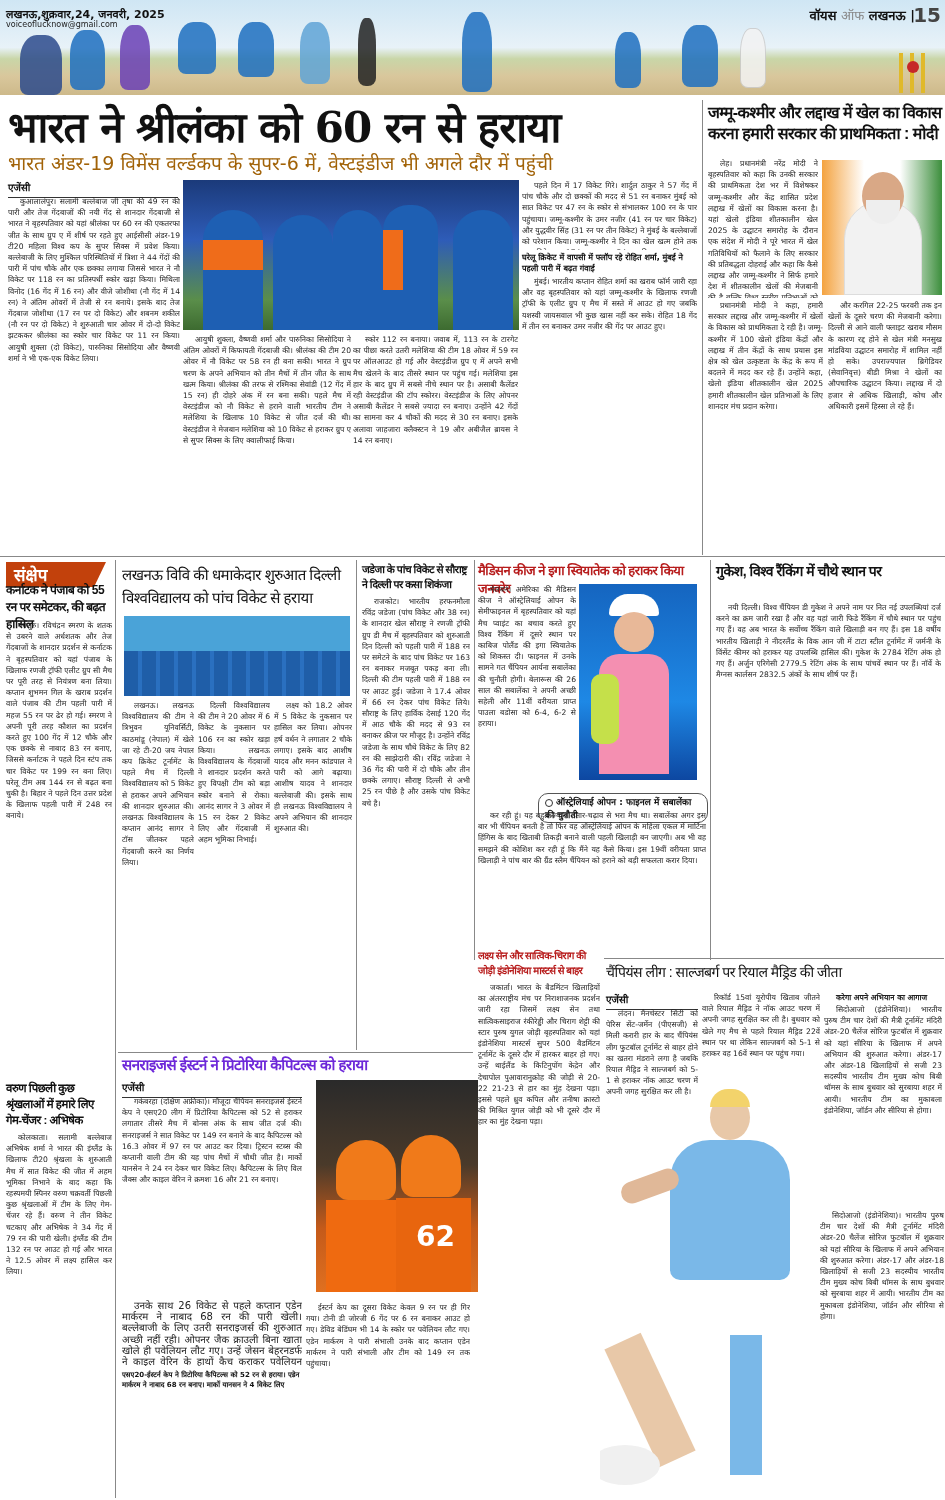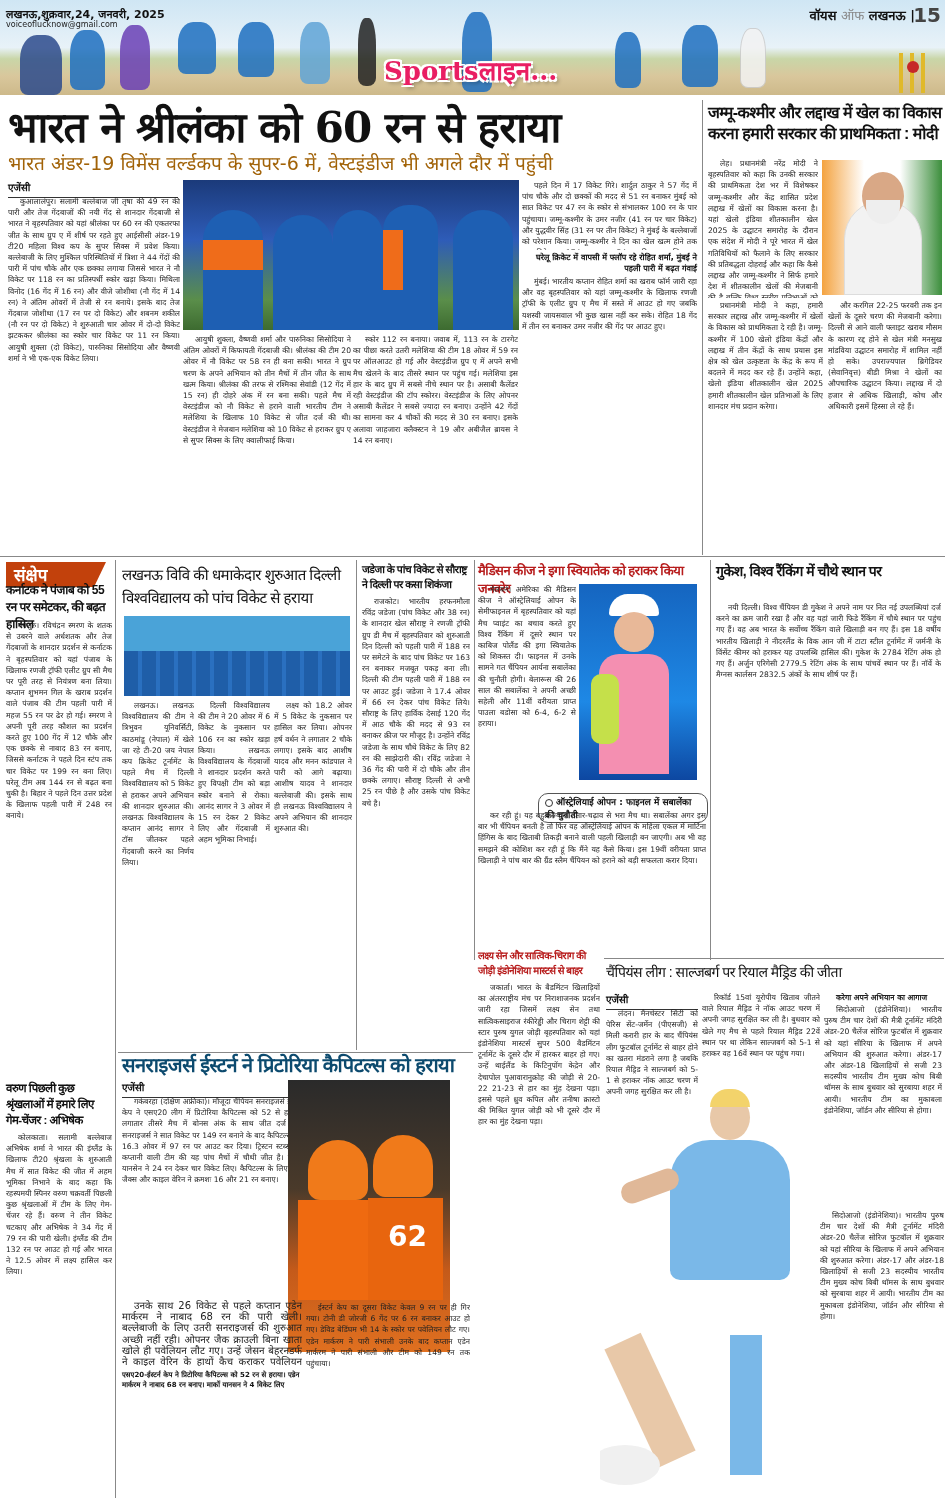--- a/index.html
+++ b/index.html
@@ -41,21 +41,20 @@
   <div class="abs player" style="left:178px;top:22px;width:38px;height:52px"></div>
   <div class="abs player" style="left:238px;top:22px;width:36px;height:55px"></div>
   <div class="abs player" style="left:300px;top:22px;width:30px;height:62px;background:#5fa3d6"></div>
   <div class="abs player" style="left:358px;top:18px;width:18px;height:68px;background:#222"></div>
   <div class="abs player" style="left:462px;top:12px;width:30px;height:80px"></div>
   <div class="abs player" style="left:615px;top:32px;width:26px;height:56px"></div>
   <div class="abs player" style="left:682px;top:25px;width:36px;height:62px"></div>
   <div class="abs player" style="left:740px;top:28px;width:26px;height:60px;background:#f3f3f3;border:1px solid #ccc"></div>
   <div class="abs dateline">लखनऊ,शुक्रवार,24, जनवरी, 2025</div>
   <div class="abs email">voiceoflucknow@gmail.com</div>
-  <div class="abs sports-logo"><span>Sports</span><span>लाइन...</span></div>
   <div class="abs masthead"><span>वॉयस</span> <span class="of">ऑफ</span> <span>लखनऊ</span> |</div>
   <div class="abs pageno">15</div>
   <div class="abs stumps">
     <div class="stump" style="left:2px"></div>
       <div class="stump" style="left:13px"></div>
       <div class="stump" style="left:24px"></div>
       <div class="ball"></div>
   </div>
 </div>
 
@@ -77,21 +76,21 @@
 <div class="abs col" style="left:183px;top:334px;width:168px;height:216px">
     <p>आयुषी शुक्ला, वैष्णवी शर्मा और पारुनिका सिसोदिया ने अंतिम ओवरों में किफायती गेंदबाजी की। श्रीलंका की टीम 20 ओवर में नौ विकेट पर 58 रन ही बना सकी। भारत ने ग्रुप चरण के अपने अभियान को तीन मैचों में तीन जीत के साथ खत्म किया। श्रीलंका की तरफ से रश्मिका सेवांडी (12 गेंद में 15 रन) ही दोहरे अंक में रन बना सकी। पहले मैच में वेस्टइंडीज को नौ विकेट से हराने वाली भारतीय टीम ने मलेशिया के खिलाफ 10 विकेट से जीत दर्ज की थी। वेस्टइंडीज ने मेजबान मलेशिया को 10 विकेट से हराकर ग्रुप ए से सुपर सिक्स के लिए क्वालीफाई किया।</p>
   </div>
 <div class="abs col" style="left:186px;top:334px;width:160px;height:216px;left:353px;width:165px">
     <p>स्कोर 112 रन बनाया। जवाब में, 113 रन के टारगेट का पीछा करते उतरी मलेशिया की टीम 18 ओवर में 59 रन पर ऑलआउट हो गई और वेस्टइंडीज ग्रुप ए में अपने सभी मैच खेलने के बाद तीसरे स्थान पर पहुंच गई। मलेशिया इस हार के बाद ग्रुप में सबसे नीचे स्थान पर है। असाबी कैलेंडर रही वेस्टइंडीज की टॉप स्कोरर। वेस्टइंडीज के लिए ओपनर असाबी कैलेंडर ने सबसे ज्यादा रन बनाए। उन्होंने 42 गेंदों का सामना कर 4 चौकों की मदद से 30 रन बनाए। इसके अलावा जाहजारा क्लैक्स्टन ने 19 और अबीजैल ब्रायस ने 14 रन बनाए।</p>
   </div>
 <div class="abs col" style="left:522px;top:180px;width:175px;height:150px">
     <p>लिए वेस्टइंडीज की जीत में अहम रोल निभाया। जवाब में, 113 रन के टारगेट का पीछा करने उतरी मलेशिया की टीम 59 रन पर ही ढेर हो गई। मलेशिया की ओर से कप्तान नूर अलिया ने 4 ओवर में 6 रन देकर 4 विकेट लिए। वहीं नाइजीनी कम्बरबैच और एरिन डीन ने 2-2 विकेट लिए।</p>
   </div>
 
-<div class="abs" style="left:522px;top:252px;width:175px;font-size:8px;font-weight:bold;line-height:11px;text-align:right">घरेलू क्रिकेट में वापसी में फ्लॉप रहे रोहित शर्मा, मुंबई ने पहली पारी में बढ़त गंवाई</div>
+<div class="abs" style="left:522px;top:252px;width:175px;font-size:8px;font-weight:bold;line-height:11px;text-align:left">घरेलू क्रिकेट में वापसी में फ्लॉप रहे रोहित शर्मा, मुंबई ने पहली पारी में बढ़त गंवाई</div>
 <div class="abs col" style="left:522px;top:276px;width:175px;height:274px">
     <p>मुंबई। भारतीय कप्तान रोहित शर्मा का खराब फॉर्म जारी रहा और वह बृहस्पतिवार को यहां जम्मू-कश्मीर के खिलाफ रणजी ट्रॉफी के एलीट ग्रुप ए मैच में सस्ते में आउट हो गए जबकि यशस्वी जायसवाल भी कुछ खास नहीं कर सके। रोहित 18 गेंद में तीन रन बनाकर उमर नजीर की गेंद पर आउट हुए।</p>
   </div>
 <div class="abs col" style="left:522px;top:180px;width:175px;height:70px;background:#fff">
     <p>पहले दिन में 17 विकेट गिरे। शार्दुल ठाकुर ने 57 गेंद में पांच चौके और दो छक्कों की मदद से 51 रन बनाकर मुंबई को सात विकेट पर 47 रन के स्कोर से संभालकर 100 रन के पार पहुंचाया। जम्मू-कश्मीर के उमर नजीर (41 रन पर चार विकेट) और युद्धवीर सिंह (31 रन पर तीन विकेट) ने मुंबई के बल्लेबाजों को परेशान किया। जम्मू-कश्मीर ने दिन का खेल खत्म होने तक सात विकेट पर 174 रन बनाकर 54 रन की बढ़त हासिल कर ली। शुभम खजूरिया (53) और आबिद मुश्ताक के 44 रन की पारी ने टीम को बढ़त दिलाई।</p>
   </div>
 
 <div class="abs vline" style="left:702px;top:100px;height:455px"></div>
 <div class="abs hd" style="left:708px;top:102px;width:235px;font-size:16px;line-height:21px">जम्मू-कश्मीर और लद्दाख में खेल का विकास करना हमारी सरकार की प्राथमिकता : मोदी</div>
 <div class="abs col" style="left:708px;top:158px;width:110px;height:140px">
@@ -137,26 +136,26 @@
   </div>
 
 <div class="abs vline" style="left:356px;top:560px;height:490px"></div>
 <div class="abs hd" style="left:362px;top:562px;width:108px;font-size:10.5px;line-height:15px">जडेजा के पांच विकेट से सौराष्ट्र ने दिल्ली पर कसा शिकंजा</div>
 <div class="abs col" style="left:362px;top:596px;width:108px;height:450px">
     <p>राजकोट। भारतीय हरफनमौला रविंद्र जडेजा (पांच विकेट और 38 रन) के शानदार खेल सौराष्ट्र ने रणजी ट्रॉफी ग्रुप डी मैच में बृहस्पतिवार को शुरुआती दिन दिल्ली को पहली पारी में 188 रन पर समेटने के बाद पांच विकेट पर 163 रन बनाकर मजबूत पकड़ बना ली। दिल्ली की टीम पहली पारी में 188 रन पर आउट हुई। जडेजा ने 17.4 ओवर में 66 रन देकर पांच विकेट लिये। सौराष्ट्र के लिए हार्विक देसाई 120 गेंद में आठ चौके की मदद से 93 रन बनाकर क्रीज पर मौजूद है। उन्होंने रविंद्र जडेजा के साथ चौथे विकेट के लिए 82 रन की साझेदारी की। रविंद्र जडेजा ने 36 गेंद की पारी में दो चौके और तीन छक्के लगाए। सौराष्ट्र दिल्ली से अभी 25 रन पीछे है और उसके पांच विकेट बचे है।</p>
   </div>
 <div class="abs vline" style="left:474px;top:560px;height:400px"></div>
 
 <div class="abs hline" style="left:118px;top:1052px;width:355px"></div>
-<div class="abs hd" style="left:122px;top:1054px;width:350px;font-size:20px;line-height:22px;color:#0c4a6e">सनराइजर्स ईस्टर्न ने प्रिटोरिया कैपिटल्स को हराया</div>
+<div class="abs hd" style="left:122px;top:1054px;width:350px;font-size:15px;line-height:22px;color:#6d28d9">सनराइजर्स ईस्टर्न ने प्रिटोरिया कैपिटल्स को हराया</div>
 <div class="abs byline" style="left:122px;top:1080px;width:180px">एजेंसी</div>
 <div class="abs col" style="left:122px;top:1096px;width:180px;height:260px">
     <p>गकेबरहा (दक्षिण अफ्रीका)। मौजूदा चैंपियन सनराइजर्स ईस्टर्न केप ने एसए20 लीग में प्रिटोरिया कैपिटल्स को 52 से हराकर लगातार तीसरे मैच में बोनस अंक के साथ जीत दर्ज की। सनराइजर्स ने सात विकेट पर 149 रन बनाने के बाद कैपिटल्स को 16.3 ओवर में 97 रन पर आउट कर दिया। ट्रिस्टन स्टब्स की कप्तानी वाली टीम की यह पांच मैचों में चौथी जीत है। मार्को यानसेन ने 24 रन देकर चार विकेट लिए। कैपिटल्स के लिए विल जैक्स और काइल वेरिन ने क्रमशः 16 और 21 रन बनाए।</p>
   </div>
-<div class="abs photo" style="left:288px;top:1080px;width:162px;height:272px;background:linear-gradient(180deg,#2a2a2a 0%,#4a3a2a 40%,#c45a1a 70%,#e07020 100%)">
+<div class="abs photo" style="left:316px;top:1080px;width:162px;height:212px;background:linear-gradient(180deg,#2a2a2a 0%,#4a3a2a 40%,#c45a1a 70%,#e07020 100%)">
   <div class="abs" style="left:20px;top:60px;width:60px;height:60px;background:#f07a1a;border-radius:50% 50% 20% 20%"></div>
   <div class="abs" style="left:85px;top:55px;width:60px;height:62px;background:#f07a1a;border-radius:50% 50% 20% 20%"></div>
   <div class="abs" style="left:10px;top:120px;width:70px;height:100px;background:#ef6a10"></div>
   <div class="abs" style="left:80px;top:118px;width:75px;height:102px;background:#e8650e"></div>
   <div class="abs" style="left:100px;top:140px;color:#fff;font-size:28px;font-weight:bold">62</div>
 </div>
 <div class="abs col" style="left:122px;top:1300px;width:180px;height:66px;font-size:10px">
     <p>उनके साथ 26 विकेट से पहले कप्तान एडेन मार्करम ने नाबाद 68 रन की पारी खेली। बल्लेबाजी के लिए उतरी सनराइजर्स की शुरुआत अच्छी नहीं रही। ओपनर जैक क्राउली बिना खाता खोले ही पवेलियन लौट गए। उन्हें जेसन बेहरनडर्फ ने काइल वेरिन के हाथों कैच कराकर पवेलियन भेजा। डॉसन ने 17 रन देकर तीन विकेट लिये।</p>
   </div>
 <div class="abs" style="left:122px;top:1370px;width:180px;font-size:7px;line-height:10px;font-weight:bold">एसए20-ईस्टर्न केप ने प्रिटोरिया कैपिटल्स को 52 रन से हराया। एडेन मार्करम ने नाबाद 68 रन बनाए। मार्को यानसन ने 4 विकेट लिए</div>

